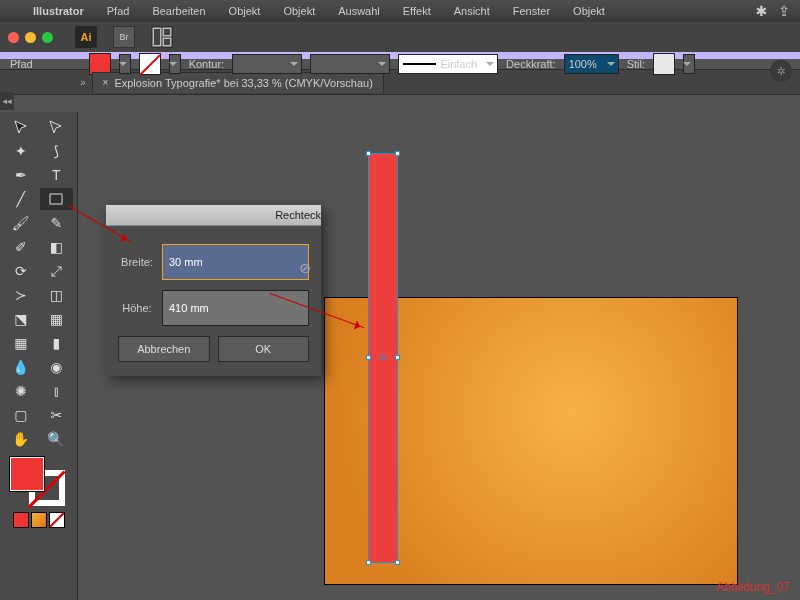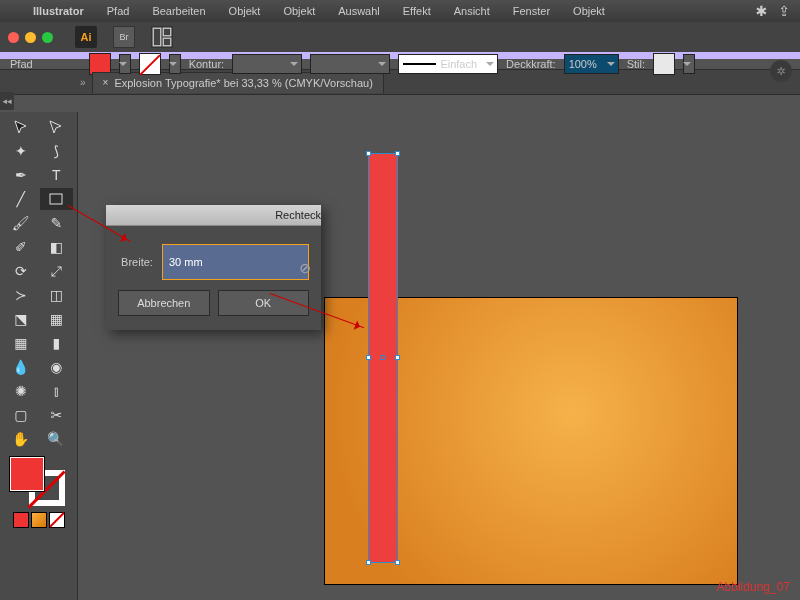--- a/index.html
+++ b/index.html
@@ -247,20 +247,24 @@
   <div class="ctr"></div>
 </div>
 
 <div class="dialog">
   <div class="dlg-title">Rechteck</div>
   <div class="dlg-body" style="position:relative">
     <div class="drow">
       <label>Breite:</label>
       <input class="dinput sel" value="30 mm" style="">
     </div>
+    <div class="drow">
+      <label>Höhe:</label>
+      <input class="dinput" value="410 mm" style="">
+    </div>
     <span class="link-ico">⊘</span>
     <div class="dlg-btns">
       <button>Abbrechen</button>
       <button>OK</button>
     </div>
   </div>
 </div>
 
 <div class="arrow a1"></div>
 <div class="arrow a2"></div>

